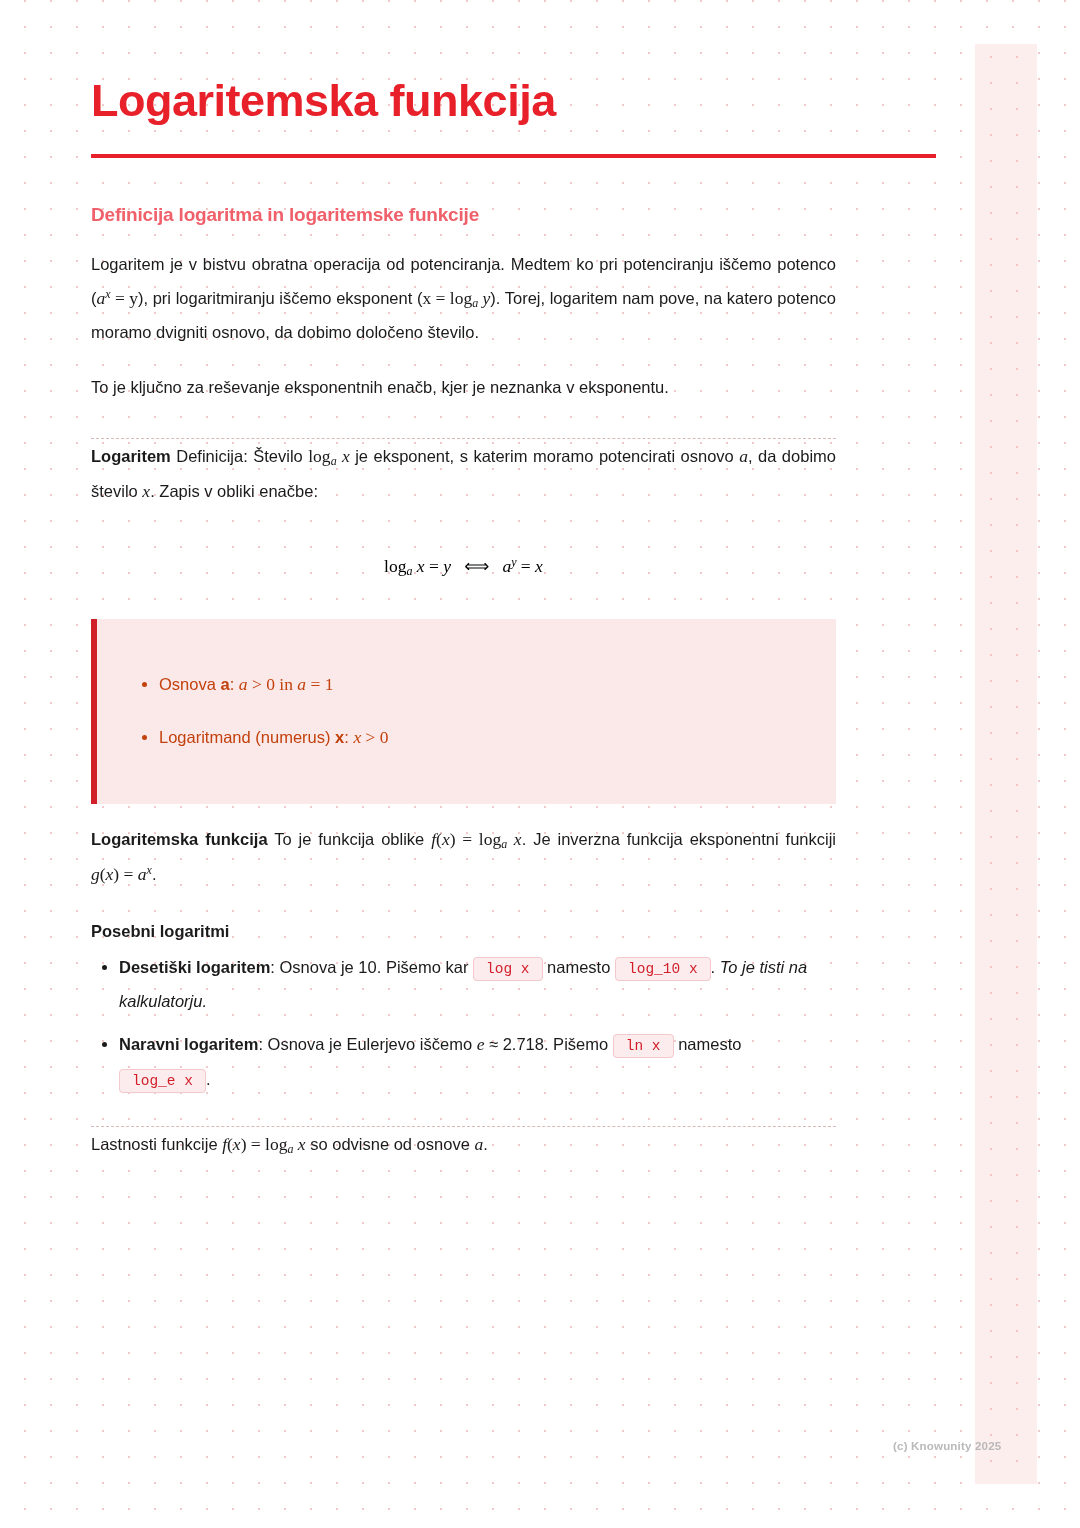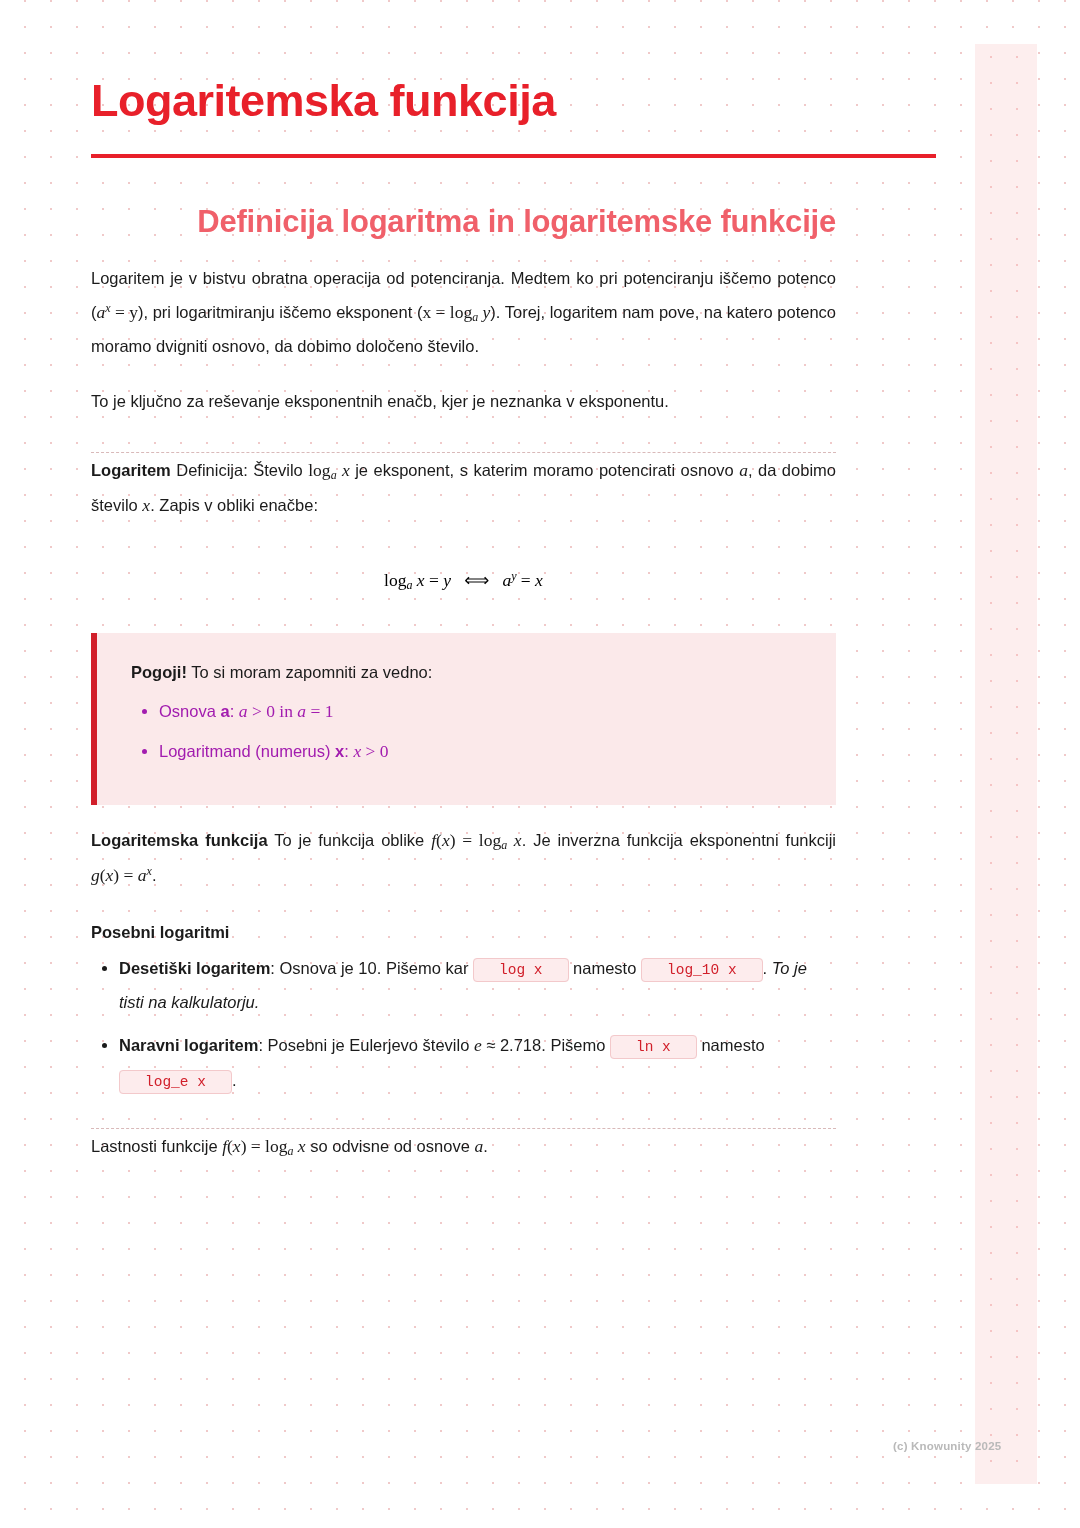--- a/index.html
+++ b/index.html
@@ -53,25 +53,24 @@
   }
   .title-rule {
     height: 4px;
     background: #e8202a;
     width: 845px;
     margin: 26px 0 0 0;
   }
 
   h2.section {
     color: #f0606a;
-    font-size: 31px;
+    font-size: 19px;
     font-weight: bold;
     margin: 46px 0 22px 0;
     letter-spacing: -0.2px;
-    text-align: right;
   }
 
   p.body {
     font-size: 16.5px;
     line-height: 2.0;
     color: #1b1b1b;
     margin: 0 0 22px 0;
     text-align: justify;
   }
   p.body.last { margin-bottom: 8px; }
@@ -99,35 +98,35 @@
 
   .callout {
     background: #fbe9ea;
     border-left: 6px solid #d11f2a;
     padding: 26px 30px 28px 34px;
     margin: 6px 0 0 0;
     width: 745px;
   }
   .callout-title { font-size: 16.5px; color: #1b1b1b; line-height: 1.6; }
   .callout ul { margin: 12px 0 0 0; padding-left: 28px; }
-  .callout li { font-size: 16.5px; color: #a21caf; margin: 12px 0; line-height: 1.6; }
+  .callout li { font-size: 16.5px; color: #c2410c; margin: 25px 0; line-height: 1.6; }
 
   .sub-head { font-size: 16.5px; font-weight: bold; color: #1b1b1b; margin: 30px 0 10px 0; }
 
   ul.plain { margin: 8px 0 0 0; padding-left: 28px; }
   ul.plain li { font-size: 16.5px; color: #1b1b1b; line-height: 2.05; margin: 0 0 8px 0; }
 
   code.inline {
     font-family: "Liberation Mono", monospace;
     font-size: 14.5px;
     color: #d11f2a;
     background: #fdeced;
     border: 1px solid #f3c9cb;
     border-radius: 4px;
-    padding: 3px 25px;
+    padding: 3px 12px;
     white-space: nowrap;
   }
 
   em.it { font-style: italic; }
 
   .watermark {
     position: absolute;
     left: 893px;
     top: 1440px;
     font-size: 11.5px;
@@ -160,23 +159,20 @@
 
   <p class="body">
     <span class="term">Logaritem</span><span> Definicija: Število </span><span class="mr">log</span><sub class="s">a</sub><span class="mi"> x</span><span> je eksponent, s katerim moramo potencirati osnovo </span><span class="mi">a</span><span>, da dobimo število </span><span class="mi">x</span><span>. Zapis v obliki enačbe:</span>
   </p>
 
   <div class="formula">
     <span class="mr">log</span><sub class="s">a</sub><span class="mi">&nbsp;x</span><span class="mr">&nbsp;=&nbsp;</span><span class="mi">y</span><span class="mr">&nbsp;&nbsp;&nbsp;⟺&nbsp;&nbsp;&nbsp;</span><span class="mi">a</span><sup class="s">y</sup><span class="mr">&nbsp;=&nbsp;</span><span class="mi">x</span>
   </div>
 
   <div class="callout">
-    <div class="callout-title">
-      <span class="term">Pogoji!</span><span> To si moram zapomniti za vedno:</span>
-    </div>
     <ul>
       <li>
         <span>Osnova </span><span class="term">a</span><span>: </span><span class="mr"><span class="mi">a</span> &gt; 0 in <span class="mi">a</span> = 1</span>
       </li>
       <li>
         <span>Logaritmand (numerus) </span><span class="term">x</span><span>: </span><span class="mr"><span class="mi">x</span> &gt; 0</span>
       </li>
     </ul>
   </div>
 
@@ -184,21 +180,21 @@
     <span class="term">Logaritemska funkcija</span><span> To je funkcija oblike </span><span class="mi">f</span><span class="mr">(</span><span class="mi">x</span><span class="mr">) = log</span><sub class="s">a</sub><span class="mi"> x</span><span>. Je inverzna funkcija eksponentni funkciji </span><span class="mi">g</span><span class="mr">(</span><span class="mi">x</span><span class="mr">) = </span><span class="mi">a</span><sup class="s">x</sup><span>.</span>
   </p>
 
   <div class="sub-head">Posebni logaritmi</div>
 
   <ul class="plain">
     <li>
       <span class="term">Desetiški logaritem</span><span>: Osnova je 10. Pišemo kar </span><code class="inline">log x</code><span> namesto </span><code class="inline">log_10 x</code><span>. </span><em class="it">To je tisti na kalkulatorju.</em>
     </li>
     <li>
-      <span class="term">Naravni logaritem</span><span>: Posebni je Eulerjevo število </span><span class="mi">e</span><span> ≈ 2.718. Pišemo </span><code class="inline">ln x</code><span> namesto </span><code class="inline">log_e x</code><span>.</span>
+      <span class="term">Naravni logaritem</span><span>: Osnova je Eulerjevo iščemo </span><span class="mi">e</span><span> ≈ 2.718. Pišemo </span><code class="inline">ln x</code><span> namesto </span><code class="inline">log_e x</code><span>.</span>
     </li>
   </ul>
 
   <div class="divider" style="margin-top:30px;"></div>
 
 
   <p class="body last">
     <span>Lastnosti funkcije </span><span class="mi">f</span><span class="mr">(</span><span class="mi">x</span><span class="mr">) = log</span><sub class="s">a</sub><span class="mi"> x</span><span> so odvisne od osnove </span><span class="mi">a</span><span>.</span>
   </p>
 

